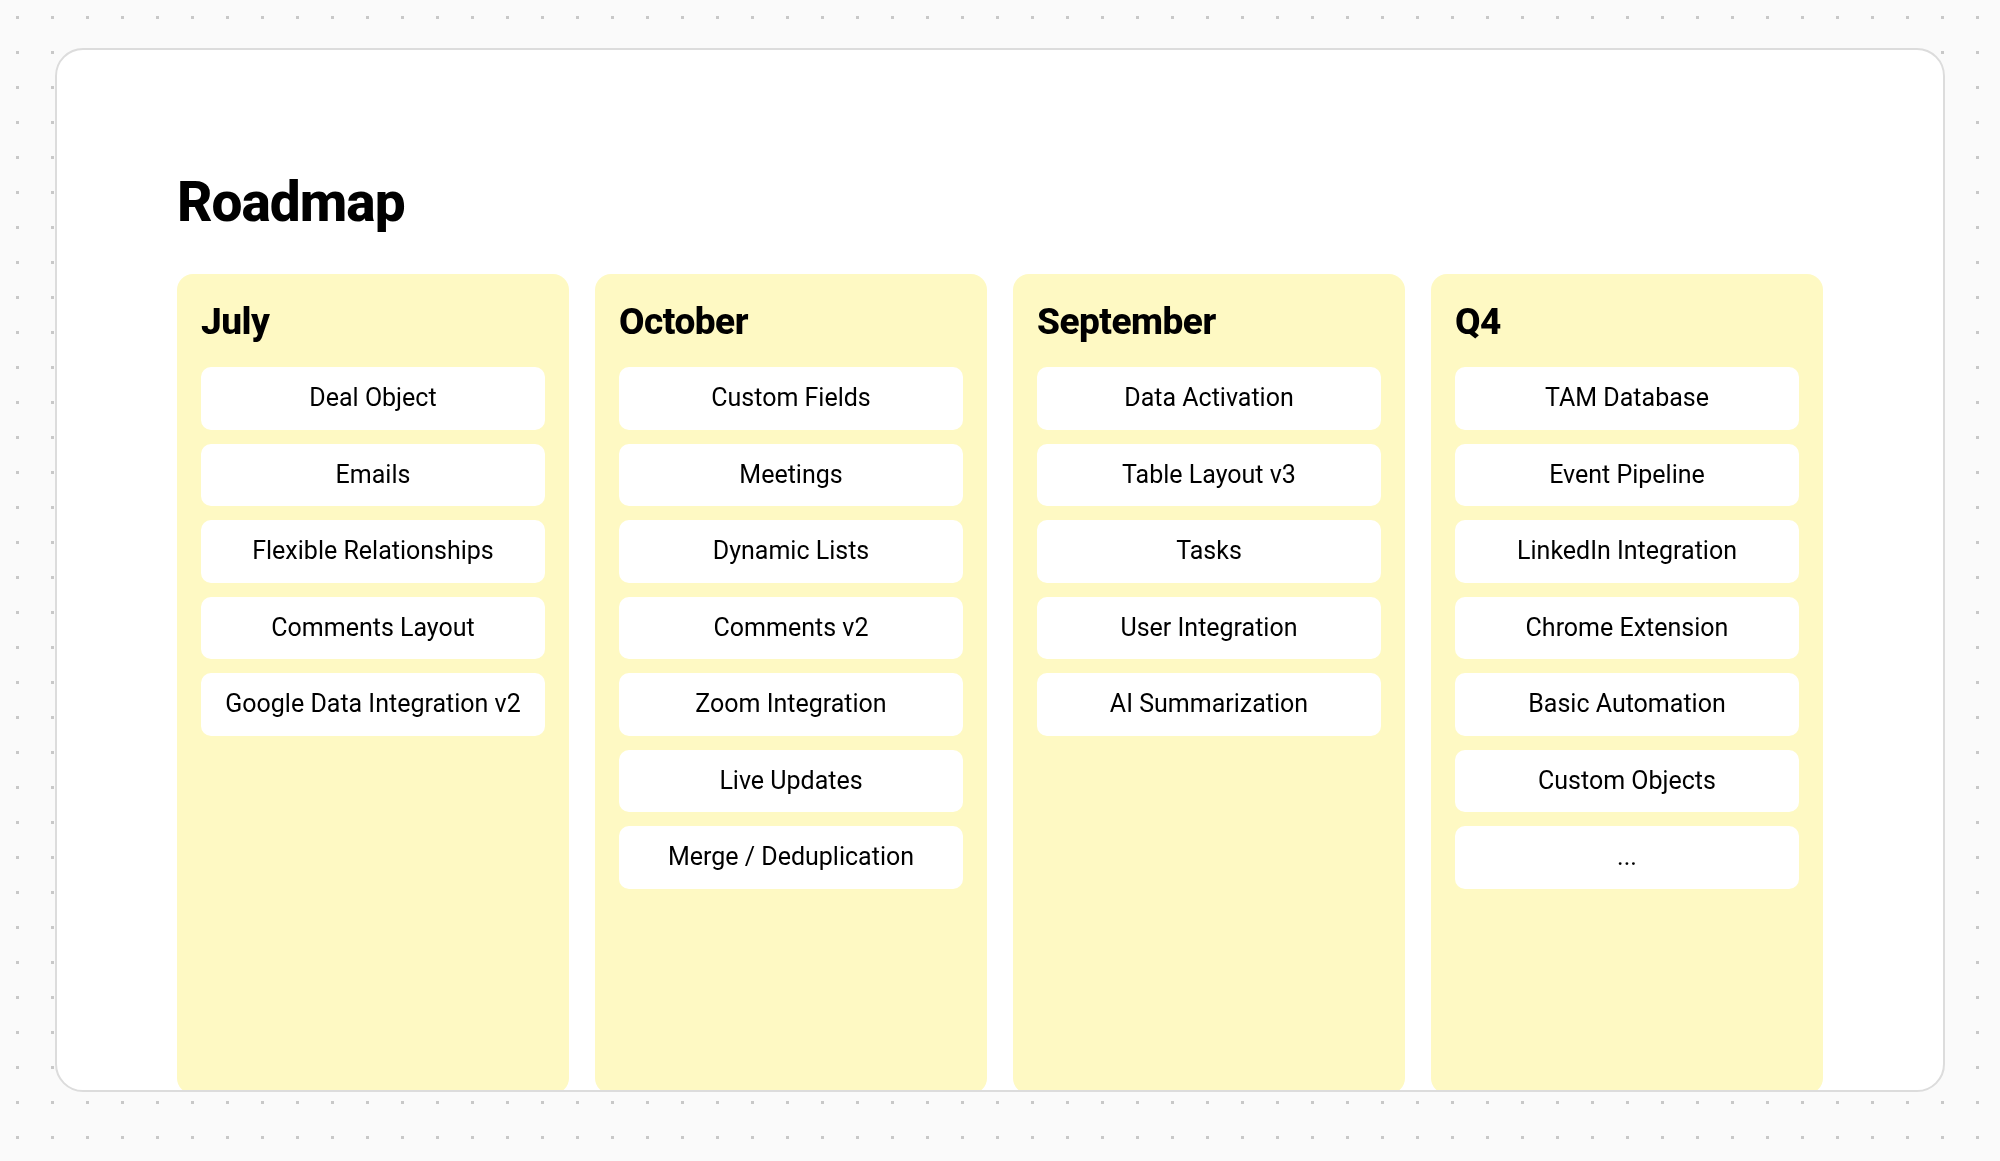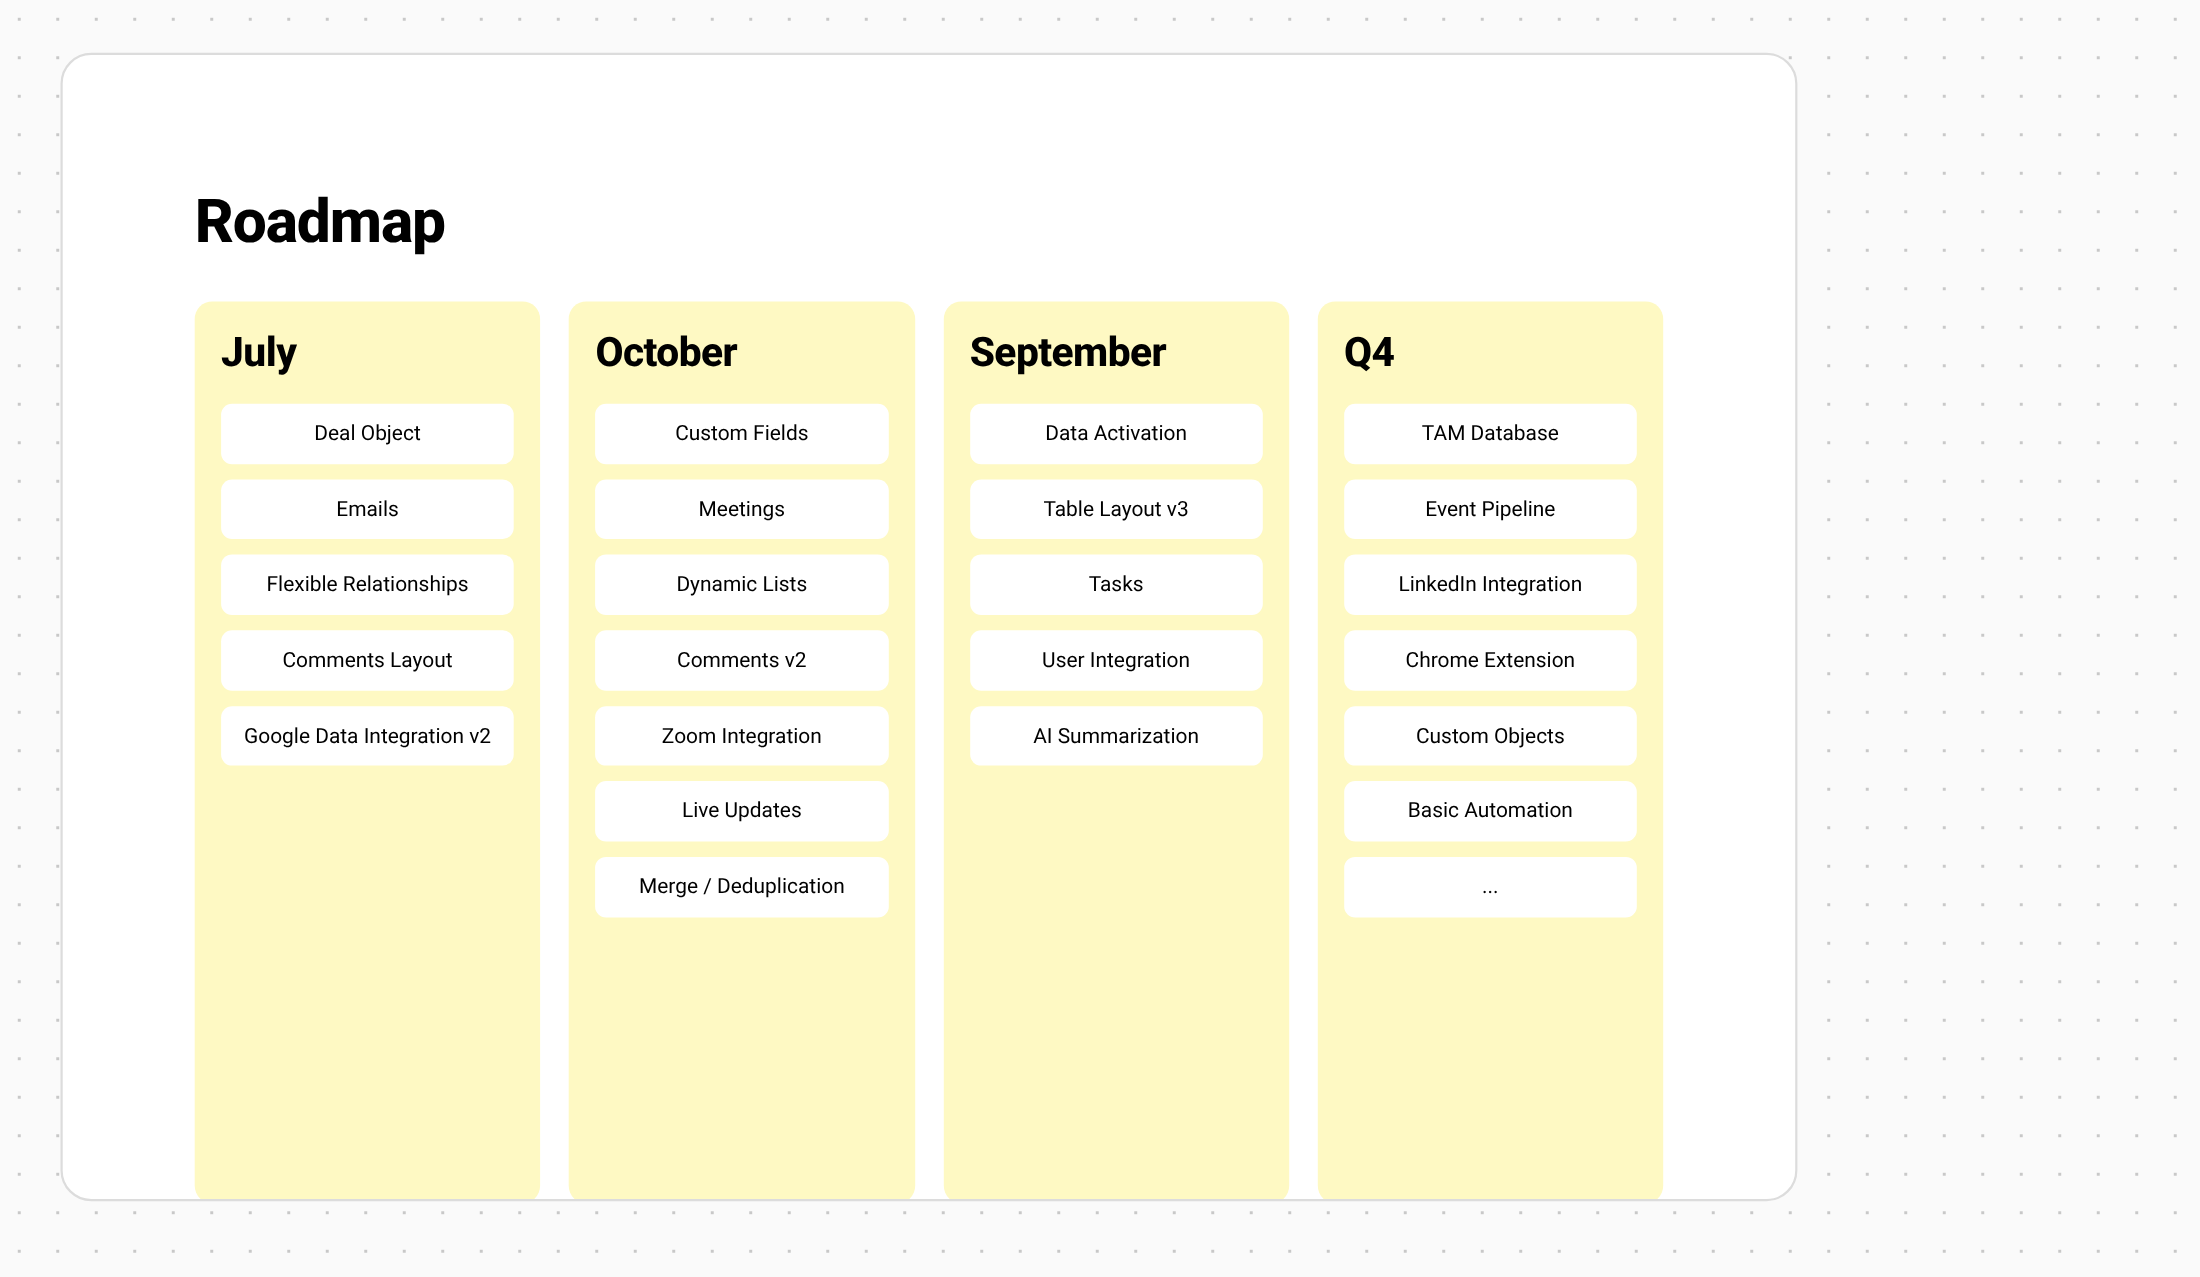--- a/index.html
+++ b/index.html
@@ -17,21 +17,21 @@
       width: 2000px;
       height: 1161px;
       overflow: hidden;
       position: relative;
     }
     
     .frame {
       position: absolute;
       left: 55px;
       top: 48px;
-      width: 1579px;
+      width: 1890px;
       height: 1044px;
       background: #fff;
       border: 2px solid #dcdcdc;
       border-radius: 28px;
       overflow: hidden;
     }
     
     .content {
       padding: 120px 120px 0 120px;
     }
@@ -69,21 +69,21 @@
       display: flex;
       flex-direction: column;
       gap: 14px;
     }
     
     .card {
       background: #fff;
       border-radius: 10px;
       padding: 15px 10px;
       text-align: center;
-      font-size: 19px;
+      font-size: 25px;
       font-weight: 400;
       color: #000;
       line-height: 1.3;
     }
   </style>
 </head>
 <body>
 
 <div class="frame">
   <div class="content">
@@ -125,21 +125,21 @@
         </div>
       </div>
 
       <div class="column">
         <div class="column-title">Q4</div>
         <div class="cards">
           <div class="card">TAM Database</div>
           <div class="card">Event Pipeline</div>
           <div class="card">LinkedIn Integration</div>
           <div class="card">Chrome Extension</div>
+          <div class="card">Basic Automation</div>
           <div class="card">Custom Objects</div>
-          <div class="card">Basic Automation</div>
           <div class="card">...</div>
         </div>
       </div>
 
     </div>
   </div>
 </div>
 
 </body></html>

